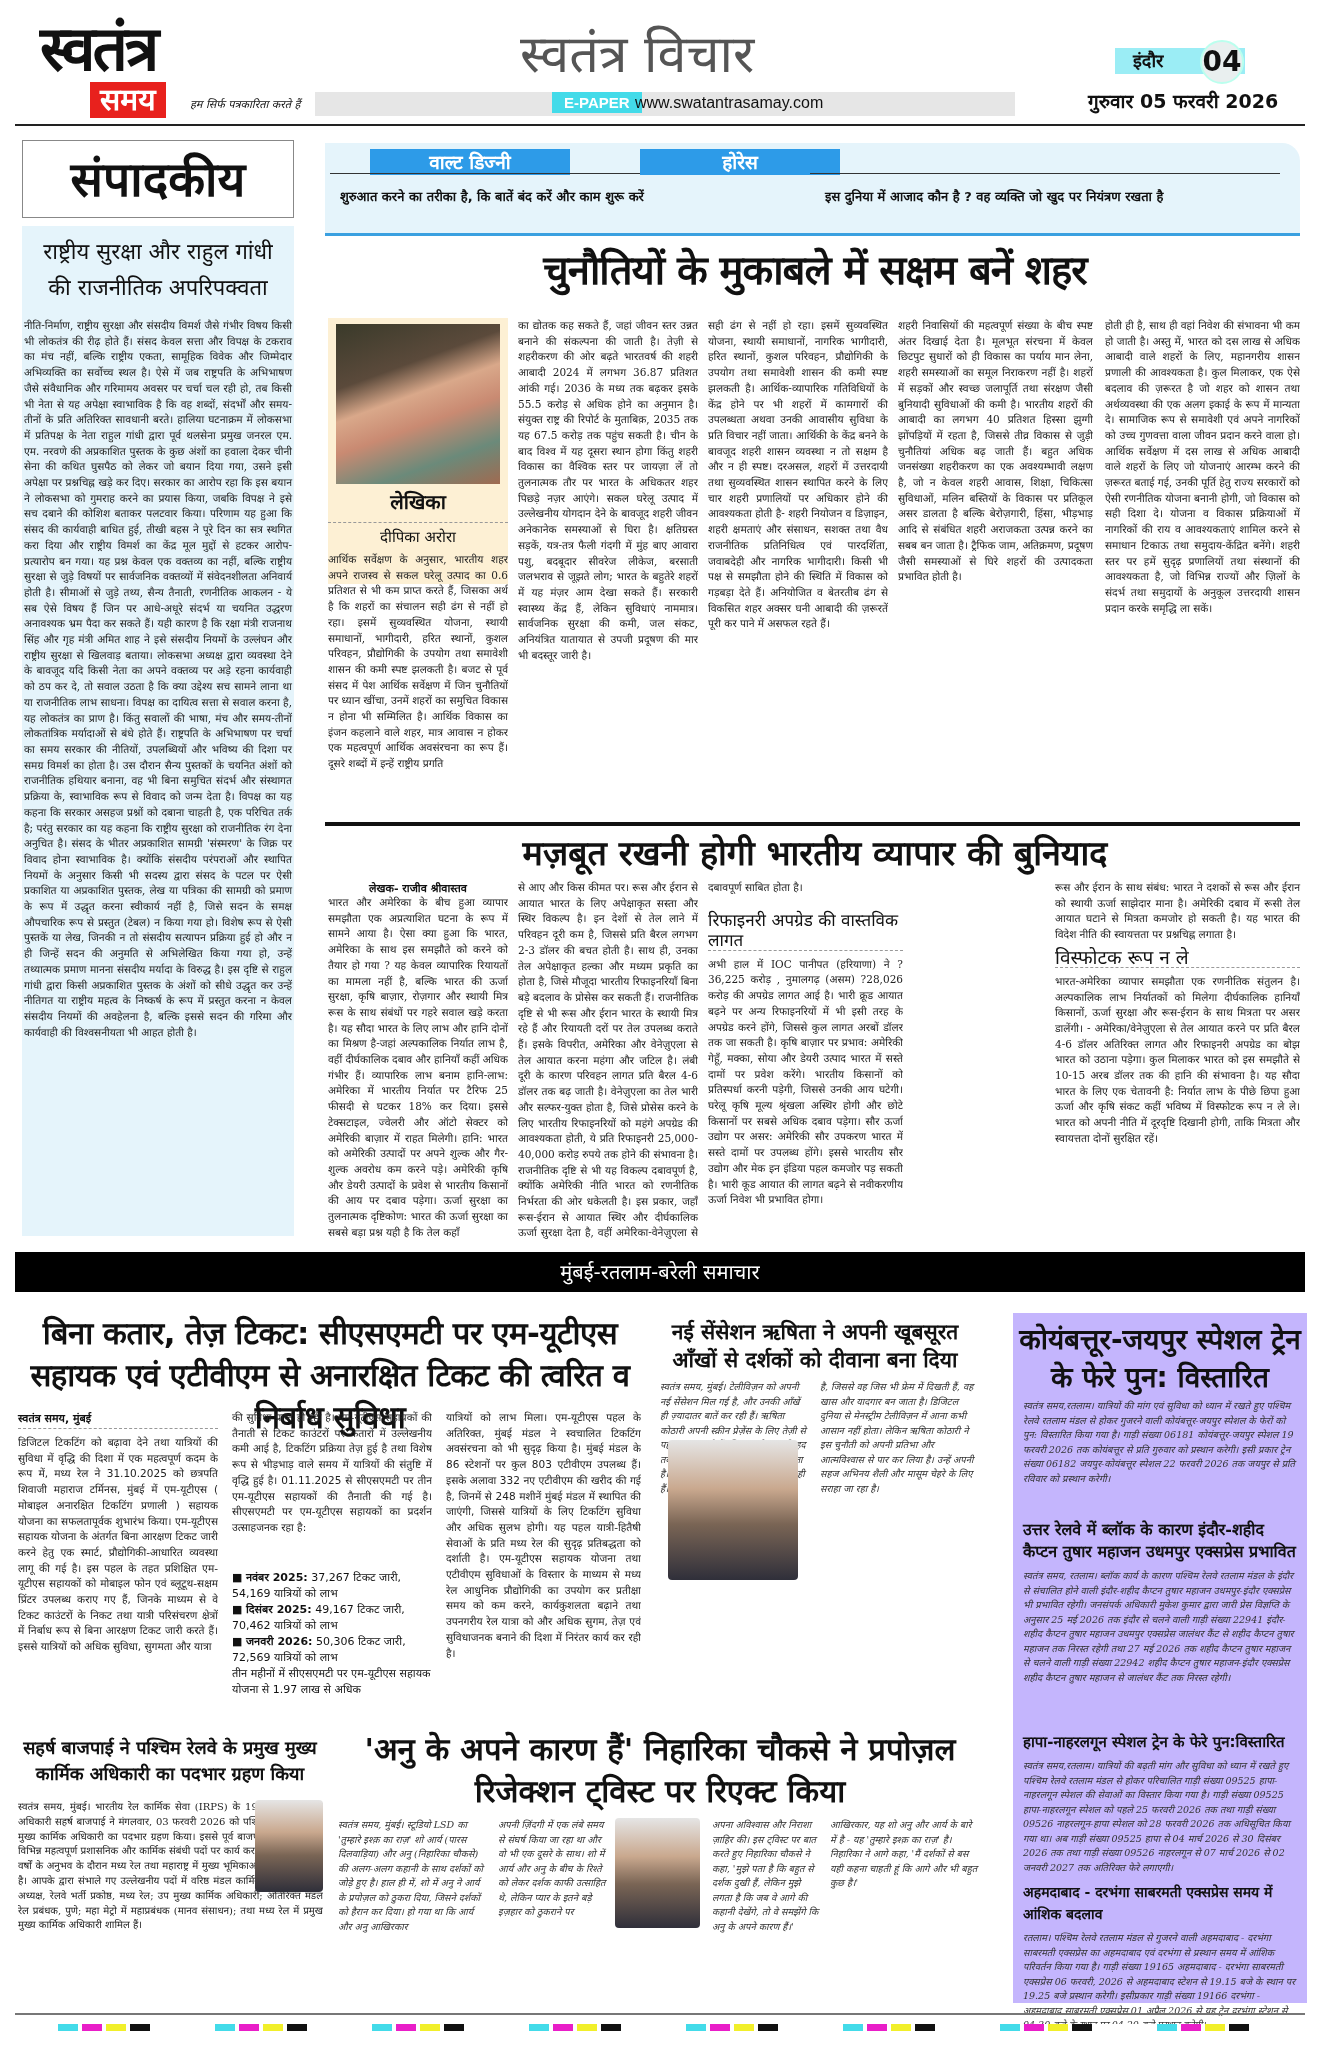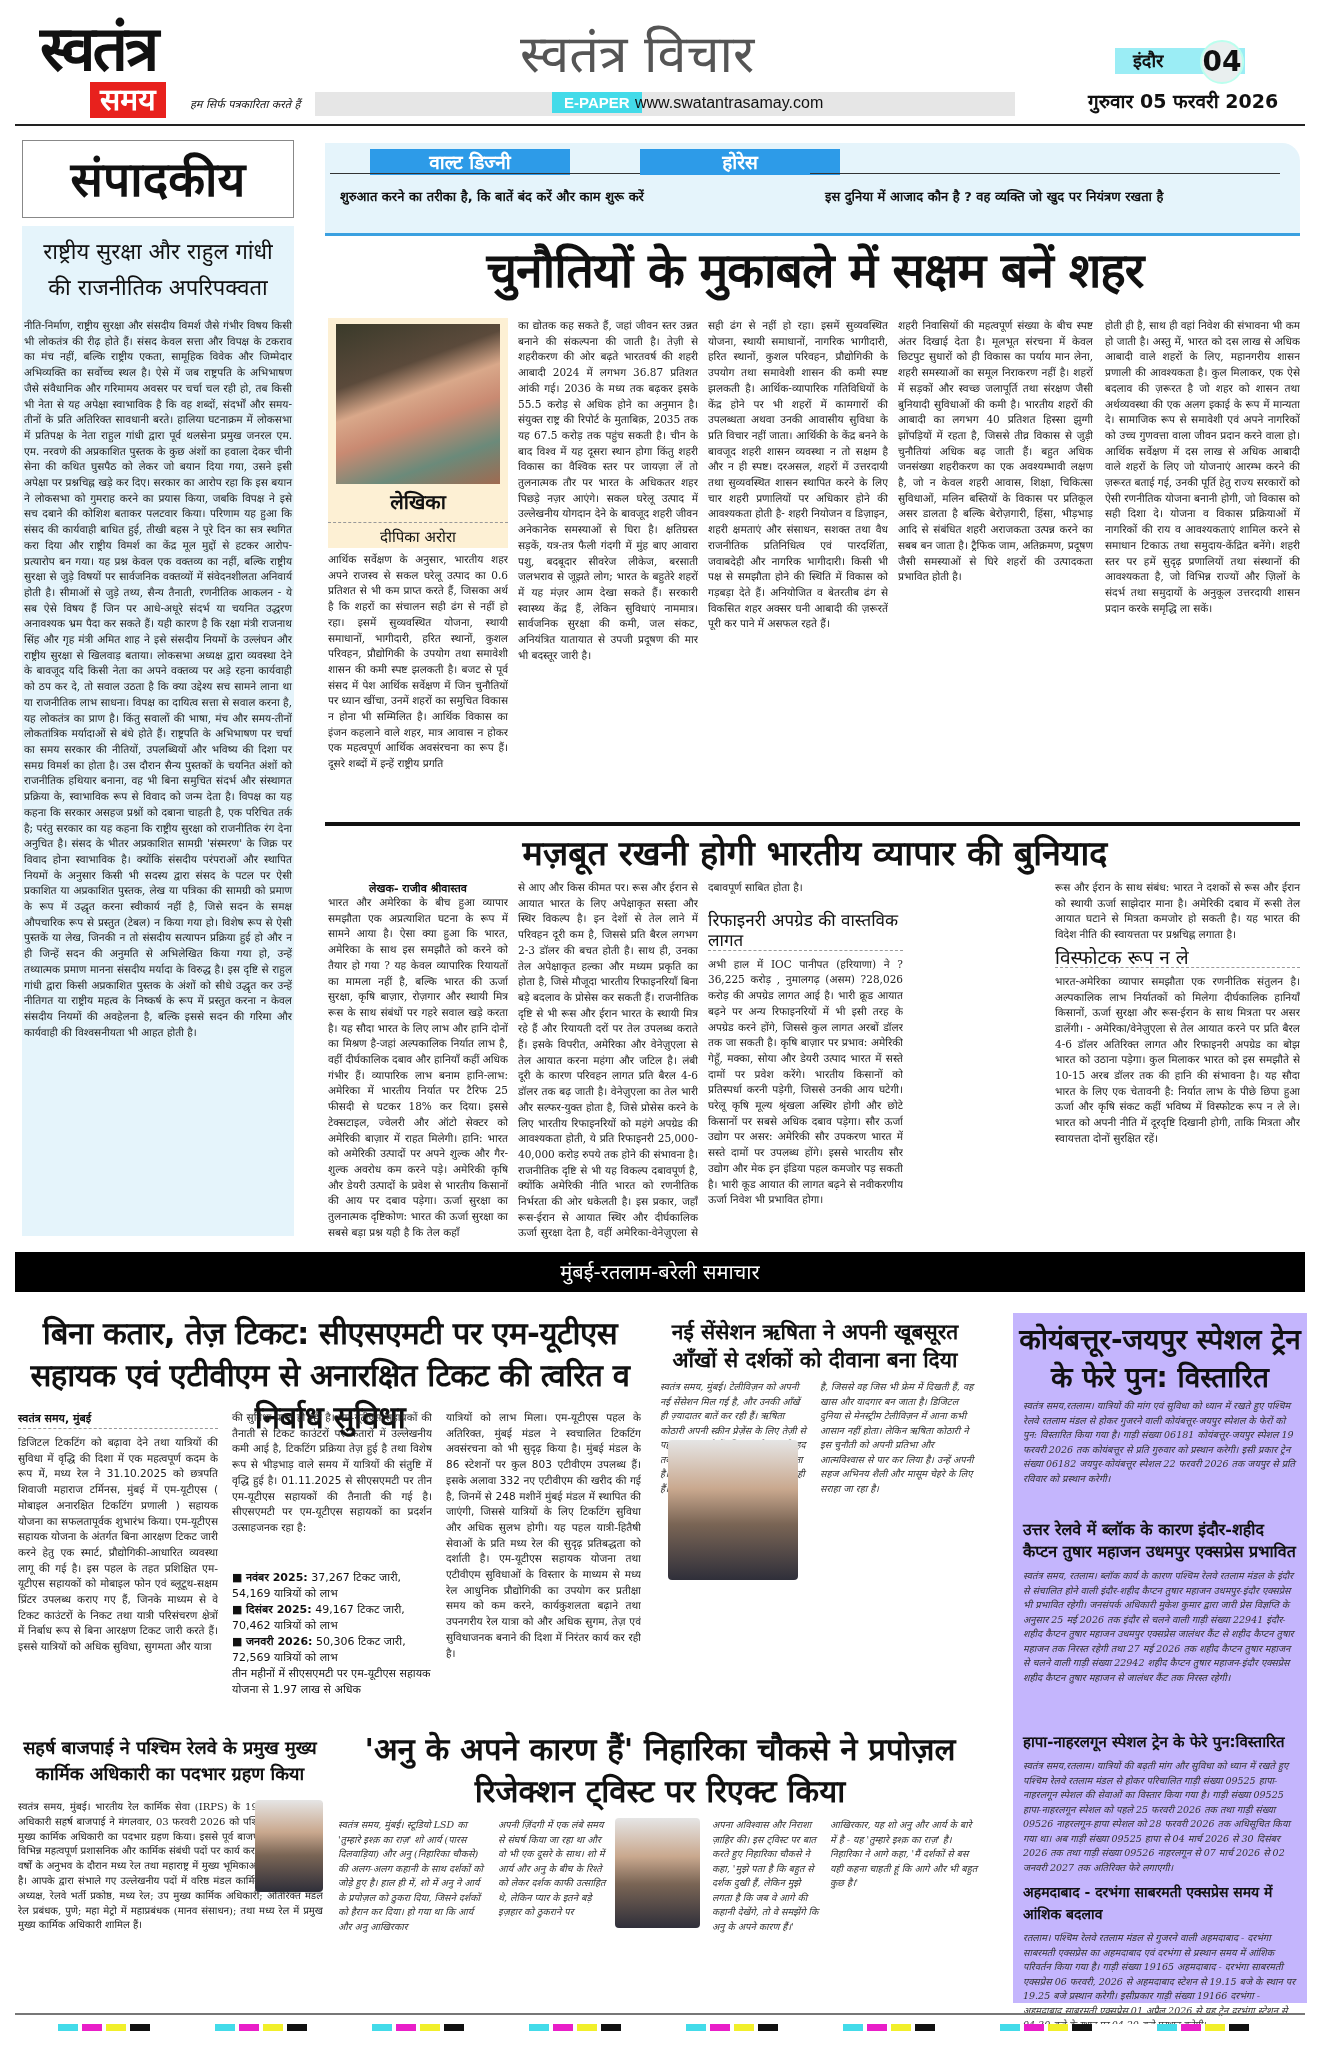--- a/index.html
+++ b/index.html
@@ -21,23 +21,23 @@
 .edit-box{left:22px;top:140px;width:272px;height:78px;border:1px solid #888;font-size:48px;font-weight:900;text-align:center;line-height:76px}
 .edit-col{left:22px;top:226px;width:272px;height:1010px;background:#e5f4fb}
 .edit-head{padding:8px;text-align:center;font-size:22px;line-height:36px}
 .body-text{font-family:"DejaVu Serif",serif;font-size:10.5px;line-height:15.7px;text-align:justify;color:#222}
 .edit-body{padding:4px 2px}
 
 .quote-band{left:325px;top:143px;width:975px;height:93px;background:#e5f4fb;border-radius:0 18px 0 0;border-bottom:3px solid #3aa0e0}
 .q-tag{position:absolute;top:6px;background:#2d9be8;color:#fff;font-size:19px;font-weight:bold;text-align:center;height:26px;line-height:26px}
 .q-rule{position:absolute;top:30px;height:1px;background:#333}
 .q-text{position:absolute;top:44px;font-size:13px;font-weight:bold}
-.headline1{left:330px;top:240px;width:970px;font-size:48px;font-weight:900;text-align:center;letter-spacing:-1px;line-height:60px}
-
-.author-box{left:328px;top:318px;width:180px;height:230px;background:#fdf0d4}
+.headline1{left:330px;top:240px;width:970px;font-size:40px;font-weight:900;text-align:center;letter-spacing:-1px;line-height:60px}
+
+.author-box{left:328px;top:318px;width:180px;height:266px;background:#fdf0d4}
 .author-photo{position:absolute;left:8px;top:6px;width:164px;height:160px;background:linear-gradient(160deg,#3a3a2a 0%,#5b4a3b 30%,#d9a88a 45%,#c98a72 60%,#6b8a7a 80%,#a06a50 100%)}
 .author-role{position:absolute;top:170px;width:100%;text-align:center;font-size:20px;font-weight:bold}
 .author-name{position:absolute;top:204px;width:100%;text-align:center;font-size:15px;border-top:1px dashed #999;padding-top:3px}
 
 .rule-black{height:4px;background:#111}
 .headline2{left:330px;top:828px;width:970px;font-size:34px;font-weight:900;text-align:center;line-height:50px}
 .subhead{font-size:16px;border-bottom:1px dashed #999;margin:4px 0 6px;line-height:20px}
 
 .section-band{left:15px;top:1252px;width:1290px;height:40px;background:#000;color:#fff;font-size:20px;text-align:center;line-height:40px}
 .headline3{left:15px;top:1312px;width:630px;font-size:31px;font-weight:900;text-align:center;line-height:42px;letter-spacing:-0.5px}

